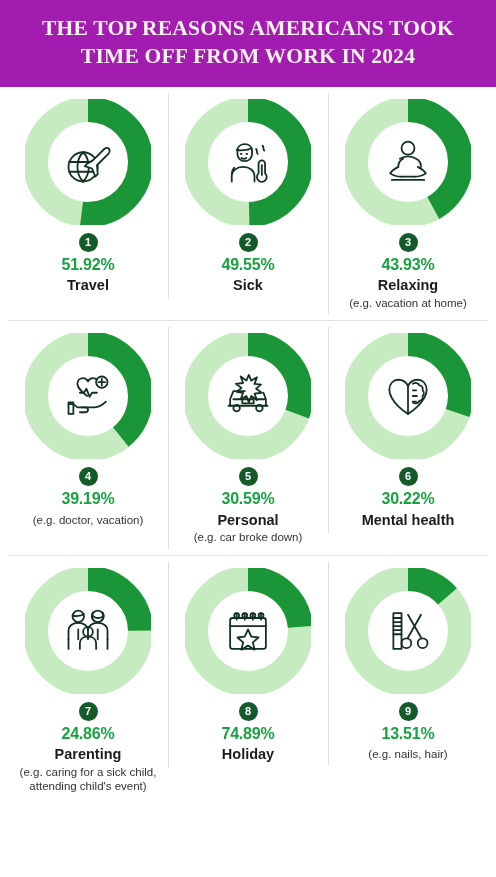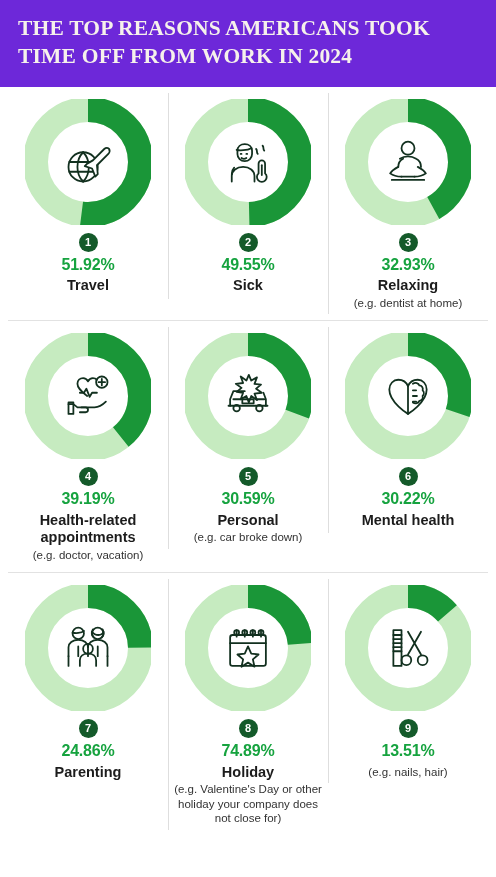--- a/index.html
+++ b/index.html
@@ -11,22 +11,23 @@
     width: 496px;
     height: 877px;
     font-family: "Liberation Sans", sans-serif;
     color: #1a1a1a;
     overflow: hidden;
     position: relative;
   }
 
   
   .header-banner {
-    background: #6d28d9;
+    background: #a21caf;
     padding: 14px 18px 16px 18px;
+    text-align: center;
     box-sizing: border-box;
   }
   .header-title {
     font-family: "Liberation Serif", serif;
     font-weight: bold;
     font-size: 21.5px;
     line-height: 1.32;
     letter-spacing: 0.2px;
     color: #F6F1EB;
     margin: 0;
@@ -199,23 +200,23 @@
     <path d="M22 28c3-2 6-3 10-3s7 1 10 3c4 2 6 6 6 10"></path>
     <path d="M20 38c0-4 2-8 6-10"></path>
     <path d="M20 38c-4 2-8 5-10 8 4 3 9 4 14 4"></path>
     <path d="M44 38c4 2 8 5 10 8-4 3-9 4-14 4"></path>
     <path d="M24 50h16"></path>
     <path d="M12 54h40"></path>
   </svg>
           </div>
         </div>
         <div class="rank-badge">3</div>
-        <div class="pct">32.93%</div>
+        <div class="pct">43.93%</div>
         <div class="label">Relaxing</div>
-        <div class="sublabel">(e.g. dentist at home)</div>
+        <div class="sublabel">(e.g. vacation at home)</div>
       </div>
     </div>
     <div class="row">
       <div class="cell">
         <div class="donut-wrap">
           <svg class="donut-svg" viewBox="0 0 126 126">
             <circle cx="63" cy="63" r="52.5" fill="none" stroke="#C6EBC0" stroke-width="25"></circle>
             <circle cx="63" cy="63" r="52.5" fill="none" stroke="#1A9638" stroke-width="25" stroke-dasharray="129.27 200.59"></circle>
           </svg>
           <div class="donut-icon">
@@ -225,21 +226,20 @@
     <circle cx="49" cy="15" r="7"></circle>
     <path d="M49 11v8M45 15h8"></path>
     <path d="M8 42h6l5 4h10a3 3 0 0 1 0 6h-7"></path>
     <path d="M24 46h16c6 0 11-4 14-7"></path>
     <path d="M8 40v14h6V40z"></path>
   </svg>
           </div>
         </div>
         <div class="rank-badge">4</div>
         <div class="pct">39.19%</div>
-        <div class="label">Health-related appointments</div>
         <div class="sublabel">(e.g. doctor, vacation)</div>
       </div>
       <div class="cell">
         <div class="donut-wrap">
           <svg class="donut-svg" viewBox="0 0 126 126">
             <circle cx="63" cy="63" r="52.5" fill="none" stroke="#C6EBC0" stroke-width="25"></circle>
             <circle cx="63" cy="63" r="52.5" fill="none" stroke="#1A9638" stroke-width="25" stroke-dasharray="100.91 228.96"></circle>
           </svg>
           <div class="donut-icon">
             <svg id="i-broken-car-icon" viewBox="0 0 64 64" fill="none" stroke="#12301f" stroke-width="2.2" stroke-linecap="round" stroke-linejoin="round">
@@ -299,20 +299,21 @@
     <circle cx="32" cy="33" r="6"></circle>
     <path d="M22 54v-7c0-5 4-8 10-8s10 3 10 8v7"></path>
     <path d="M8 42v12M56 42v12"></path>
     <path d="M20 30v12M44 30v12"></path>
   </svg>
           </div>
         </div>
         <div class="rank-badge">7</div>
         <div class="pct">24.86%</div>
         <div class="label">Parenting</div>
+        <div class="sublabel">(e.g. caring for a sick child, attending child's event)</div>
       </div>
       <div class="cell">
         <div class="donut-wrap">
           <svg class="donut-svg" viewBox="0 0 126 126">
             <circle cx="63" cy="63" r="52.5" fill="none" stroke="#C6EBC0" stroke-width="25"></circle>
             <circle cx="63" cy="63" r="52.5" fill="none" stroke="#1A9638" stroke-width="25" stroke-dasharray="78.08 251.79"></circle>
           </svg>
           <div class="donut-icon">
             <svg id="i-calendar-star-icon" viewBox="0 0 64 64" fill="none" stroke="#12301f" stroke-width="2.2" stroke-linecap="round" stroke-linejoin="round">
     <rect x="10" y="16" width="44" height="38" rx="3"></rect>
@@ -322,21 +323,20 @@
               <circle cx="28" cy="13" r="3"></circle>
     <circle cx="38" cy="13" r="3"></circle>
               <circle cx="48" cy="13" r="3"></circle>
     <path d="M32 30l4 9 9 1-7 6 2 9-8-5-8 5 2-9-7-6 9-1z"></path>
   </svg>
           </div>
         </div>
         <div class="rank-badge">8</div>
         <div class="pct">74.89%</div>
         <div class="label">Holiday</div>
-        <div class="sublabel">(e.g. Valentine's Day or other holiday your company does not close for)</div>
       </div>
       <div class="cell">
         <div class="donut-wrap">
           <svg class="donut-svg" viewBox="0 0 126 126">
             <circle cx="63" cy="63" r="52.5" fill="none" stroke="#C6EBC0" stroke-width="25"></circle>
             <circle cx="63" cy="63" r="52.5" fill="none" stroke="#1A9638" stroke-width="25" stroke-dasharray="44.57 285.30"></circle>
           </svg>
           <div class="donut-icon">
             <svg id="i-comb-scissors-icon" viewBox="0 0 64 64" fill="none" stroke="#12301f" stroke-width="2.2" stroke-linecap="round" stroke-linejoin="round">
     <path d="M14 10h10v44H14z"></path>

